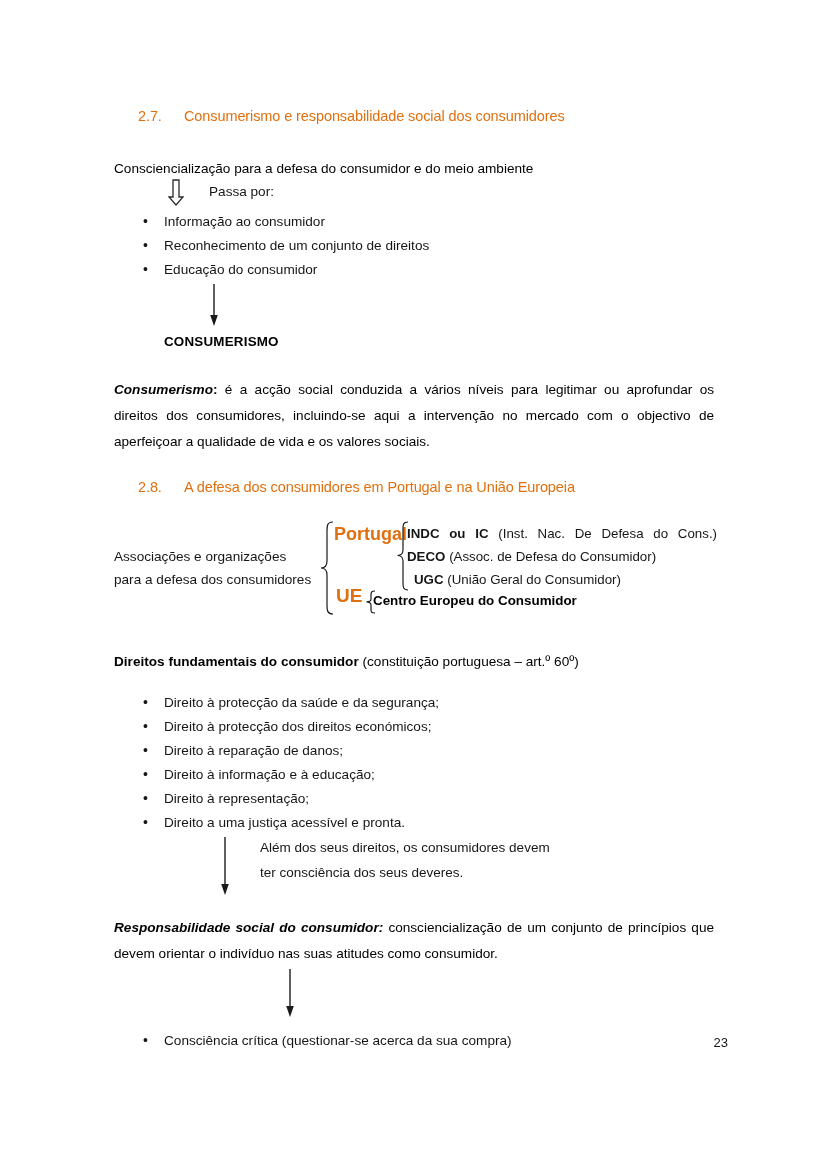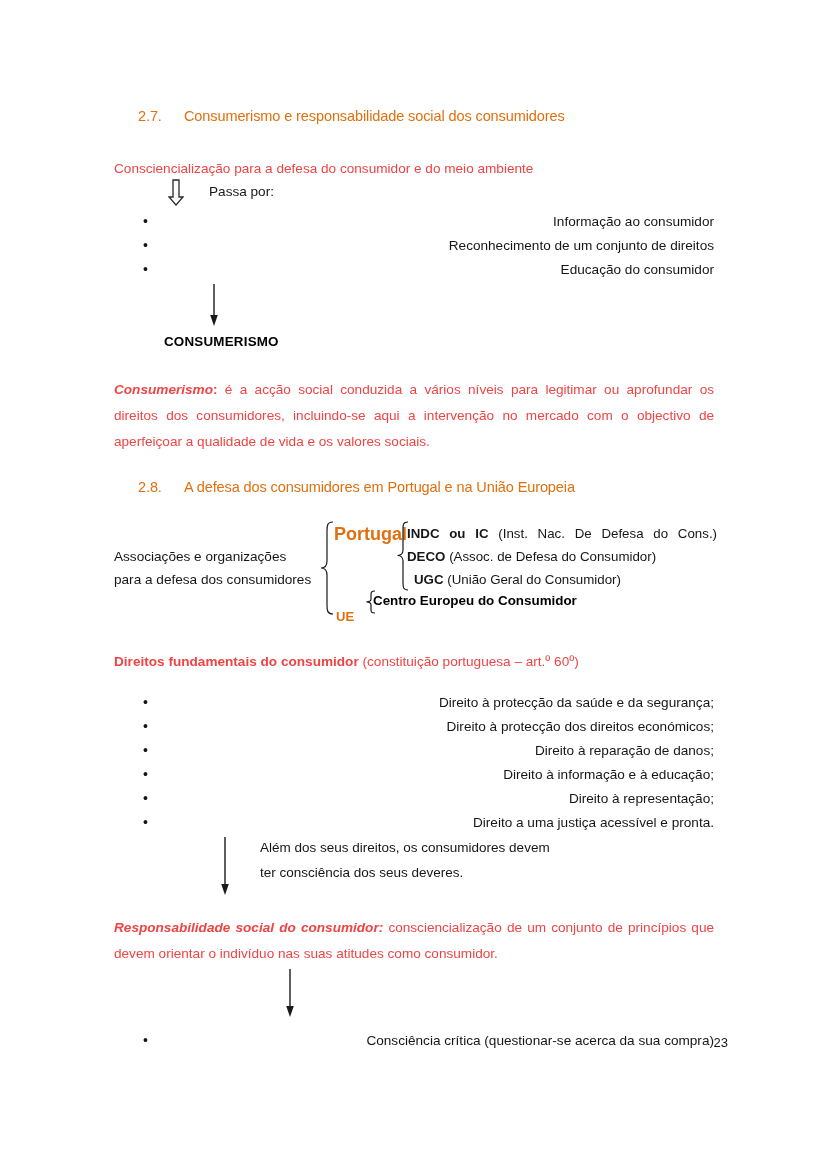--- a/index.html
+++ b/index.html
@@ -42,42 +42,41 @@
   .heading .num {
     width: 46px;
     flex: 0 0 46px;
   }
   .heading .ttl { flex: 1 1 auto; }
 
   
   .para {
     font-size: 13.6px;
     line-height: 26px;
-    color: #ef4444;
+    color: #000000;
   }
   .para.justify {
     text-align: justify;
     text-justify: inter-word;
   }
   .b { font-weight: bold; }
   .bi { font-weight: bold; font-style: italic; }
 
   
   ul.bullets {
     list-style: none;
     margin: 0;
     padding: 0;
   }
   ul.bullets li {
     font-size: 13.6px;
     line-height: 24px;
     color: #161616;
     position: relative;
     padding-left: 50px;
-    text-align: right;
   }
   ul.bullets li::before {
     content: "\2022";
     position: absolute;
     left: 29px;
     top: -1px;
     font-size: 14px;
     color: #161616;
   }
 
@@ -163,24 +162,24 @@
     line-height: 23px;
     color: #161616;
   }
   .pt-items .row.just {
     text-align: justify;
     text-align-last: justify;
   }
   .grp-ue-label {
     position: absolute;
     left: 222px;
-    top: 90px;
+    top: 66px;
     color: #E0700F;
     font-weight: bold;
-    font-size: 13px;
+    font-size: 19px;
   }
   .inner-brace-ue {
     position: absolute;
     left: 251px;
     top: 71px;
     width: 11px;
     height: 24px;
   }
   .ue-item {
     position: absolute;

